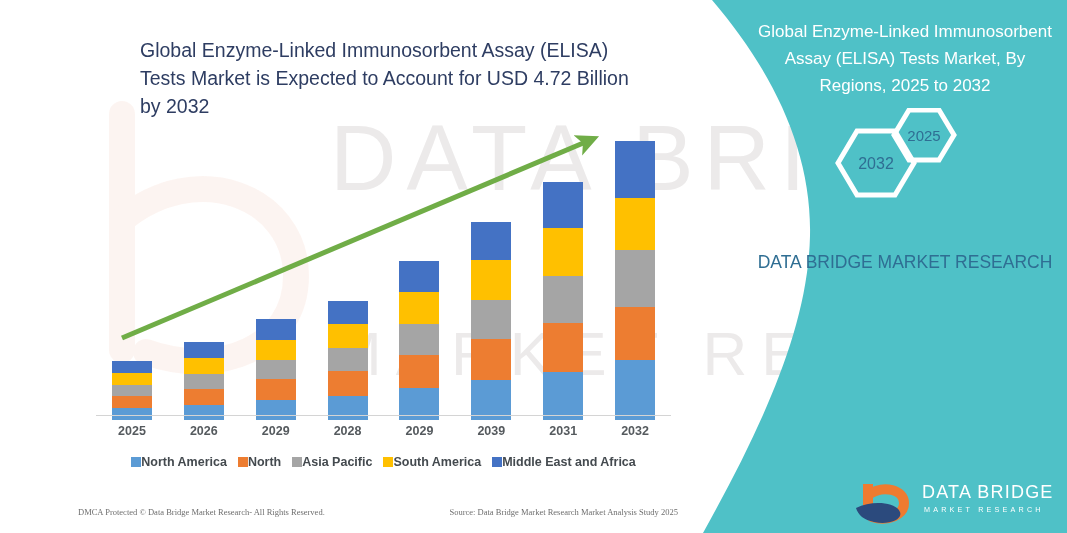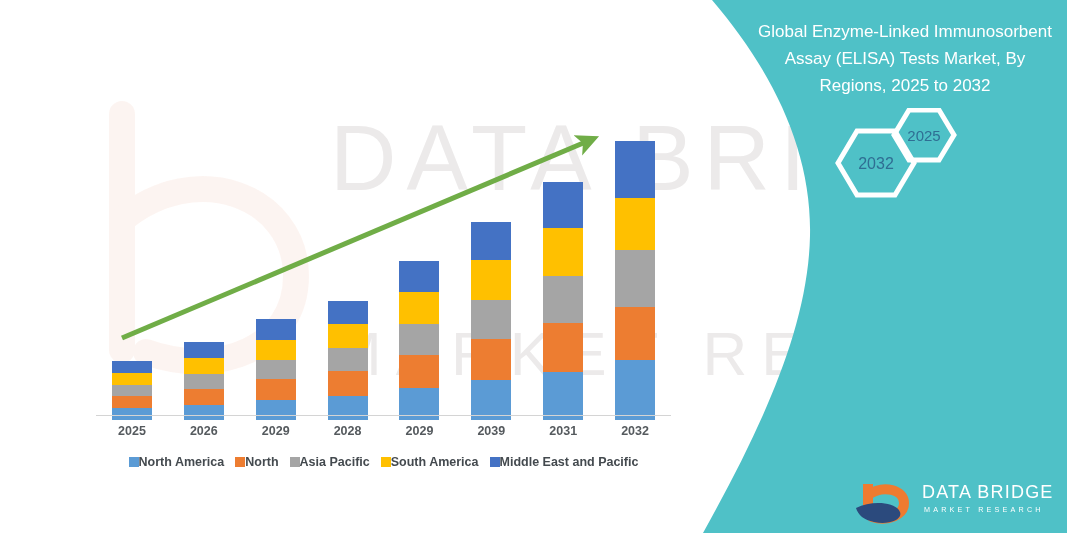--- a/index.html
+++ b/index.html
@@ -234,20 +234,21 @@
     <div class="wm-text line1">DATA BRIDGE</div>
     <div class="wm-text line2">MARKET RESEARCH</div>
   </div>
 
   <svg class="teal-panel" viewBox="0 0 1067 533" preserveAspectRatio="none">
     <path d="M712 0 C 772 70, 812 150, 810 236 C 808 330, 760 430, 703 533 L 1067 533 L 1067 0 Z" fill="#4fc1c7"></path>
   </svg>
 
   <div class="left-wrap">
 
+    <div class="headline">Global Enzyme-Linked Immunosorbent Assay (ELISA) Tests Market is Expected to Account for USD 4.72 Billion by 2032</div>
 
     <div class="chart-area">
       <svg class="arrow-svg" viewBox="0 0 575 300">
         <defs>
           <marker id="arrowhead" markerWidth="5" markerHeight="5" refX="2.2" refY="2.5" orient="auto" markerUnits="strokeWidth">
             <path d="M0,0.3 L4.6,2.5 L0,4.7 L1.1,2.5 Z" fill="#70ad47"></path>
           </marker>
         </defs>
         <line id="trendline" x1="26" y1="218" x2="492" y2="21" stroke="#70ad47" stroke-width="5" marker-end="url(#arrowhead)"></line>
       </svg>
@@ -352,39 +353,44 @@
         <div class="legend-item">
           <span class="legend-swatch" style="background: rgb(165, 165, 165);"></span>
           <span>Asia Pacific</span>
         </div>
         <div class="legend-item">
           <span class="legend-swatch" style="background: rgb(255, 192, 0);"></span>
           <span>South America</span>
         </div>
         <div class="legend-item">
           <span class="legend-swatch" style="background: rgb(68, 114, 196);"></span>
-          <span>Middle East and Pacific</span>
+          <span>Middle East and Africa</span>
         </div>
       </div>
 
+    <div class="footer">
+      <span>DMCA Protected © Data Bridge Market Research- All Rights Reserved.</span>
+      <span>Source: Data Bridge Market Research  Market Analysis Study 2025</span>
+    </div>
   </div>
 
   <div class="right-wrap">
 
     <div class="panel-title">Global Enzyme-Linked Immunosorbent Assay (ELISA) Tests Market, By Regions, 2025 to 2032</div>
 
     <svg class="hex-group" viewBox="0 0 250 110">
 
       <polygon points="38,55 57,23 95,23 114,55 95,87 57,87" fill="none" stroke="#ffffff" stroke-width="5"></polygon>
       <text x="76" y="61" text-anchor="middle" font-family="Liberation Sans, sans-serif" font-size="16" fill="#2f6e93">2032</text>
 
       <polygon points="94,27 109,2 139,2 154,27 139,52 109,52" fill="none" stroke="#ffffff" stroke-width="5"></polygon>
       <text x="124" y="33" text-anchor="middle" font-family="Liberation Sans, sans-serif" font-size="15" fill="#2f6e93">2025</text>
     </svg>
 
+    <div class="brand-name">DATA BRIDGE MARKET RESEARCH</div>
 
     <div class="logo-block">
       <svg viewBox="0 0 210 50" width="210" height="50">
         <path d="M18 6 L18 34" stroke="#ee7b30" stroke-width="10" stroke-linecap="butt" fill="none"></path>
         <path d="M18 17 C 34 6, 54 12, 54 25 C 54 37, 38 44, 22 39" stroke="#ee7b30" stroke-width="10" fill="none" stroke-linecap="round"></path>
         <path d="M6 30 C 22 22, 46 24, 50 34 C 53 42, 38 47, 24 44 C 14 42, 8 37, 6 30 Z" fill="#2b4a7d"></path>
       </svg>
       <div class="logo-text-main">DATA BRIDGE</div>
       <div class="logo-text-sub">MARKET RESEARCH</div>
     </div>

